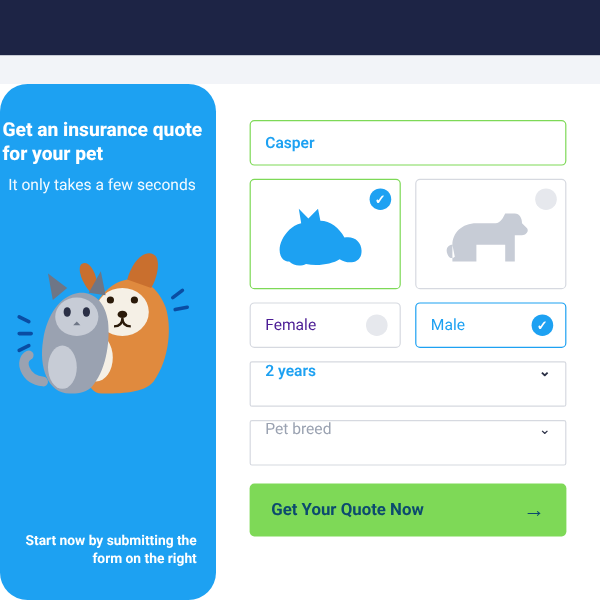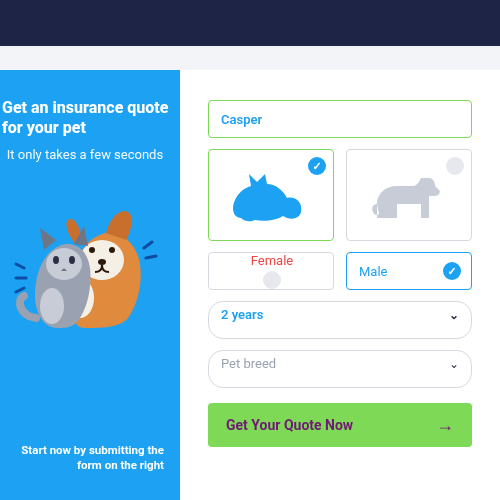--- a/index.html
+++ b/index.html
@@ -9,20 +9,21 @@
   .container { display: flex; height: 430px; background: #fff; }
   .left {
     width: 180px;
     background: #1da1f2;
     color: #fff;
     padding: 28px 10px 18px 0;
     text-align: center;
     display: flex;
     flex-direction: column;
     align-items: center;
+    border-radius: 23px;
   }
   .left h2 { font-size: 16px; font-weight: 800; line-height: 1.25; margin-bottom: 8px; text-align:left; width:100%; padding-left:2px;}
   .left .sub { font-size: 13px; opacity: .95; line-height:1.35; }
   .illus { margin: 14px auto 10px; width: 150px; height: 160px; display:flex; align-items:flex-end; justify-content:center;}
   .left .hint { font-size: 11.5px; font-weight:700; line-height:1.35; margin-top: auto; padding: 0 6px 8px; text-align:right;}
   .right { flex: 1; padding: 30px 28px 22px 28px; display:flex; flex-direction:column; gap:11px;}
   .field {
     border: 1px solid #d6d9e0;
     border-radius: 4px;
     height: 38px;
@@ -51,36 +52,36 @@
     display:flex;align-items:center;justify-content:center;
   }
   .check.on { background:#1da1f2; }
   .check.on::after { content:"✓"; color:#fff; font-size:11px; font-weight:bold;}
   .check.off { background:#e6e8ed; }
   .radio-field {
     border:1px solid #d6d9e0; border-radius:4px; height:38px;
     display:flex; align-items:center; justify-content:space-between;
     padding:0 10px 0 12px; font-size:13px;
   }
-  .radio-field.inactive { color:#ef4444;flex-direction:column; }
+  .radio-field.inactive { color:#4c1d95; }
   .radio-field.active { border-color:#1da1f2; color:#1da1f2; font-weight:400;}
   .radio { width:18px;height:18px;border-radius:50%; }
   .radio.off{ background:#e6e8ed;}
   .radio.on{ background:#1da1f2; position:relative;}
   .radio.on::after{content:"✓"; position:absolute; inset:0; display:flex;align-items:center;justify-content:center;color:#fff;font-size:11px;font-weight:bold;}
   .select-field {
-    border:1px solid #d6d9e0; border-radius:15px; height:38px;
-    display:flex; align-items:flex-end; justify-content:space-between;
-    padding:16px 12px; font-size:13px; color:#9aa2b1;
+    border:1px solid #d6d9e0; border-radius:2px; height:38px;
+    display:flex; align-items:flex-start; justify-content:space-between;
+    padding:0 12px; font-size:13px; color:#9aa2b1;
   }
   .select-field.filled{ color:#1da1f2; font-weight:600;}
   .chev { font-size:12px; color:#2a2f45; }
   .cta {
     margin-top:4px;
-    background:#7ed957; color:#701a75; border:none; border-radius:4px;
+    background:#7ed957; color:#0c4a6e; border:none; border-radius:4px;
     height:44px; display:flex; align-items:center; justify-content:space-between;
     padding:0 18px; font-size:14px; font-weight:700; cursor:pointer;
   }
   .arrow { font-size:18px; }
 </style>
 </head>
 <body>
 
 <div class="topbar"></div>
 <div class="gap"></div>

